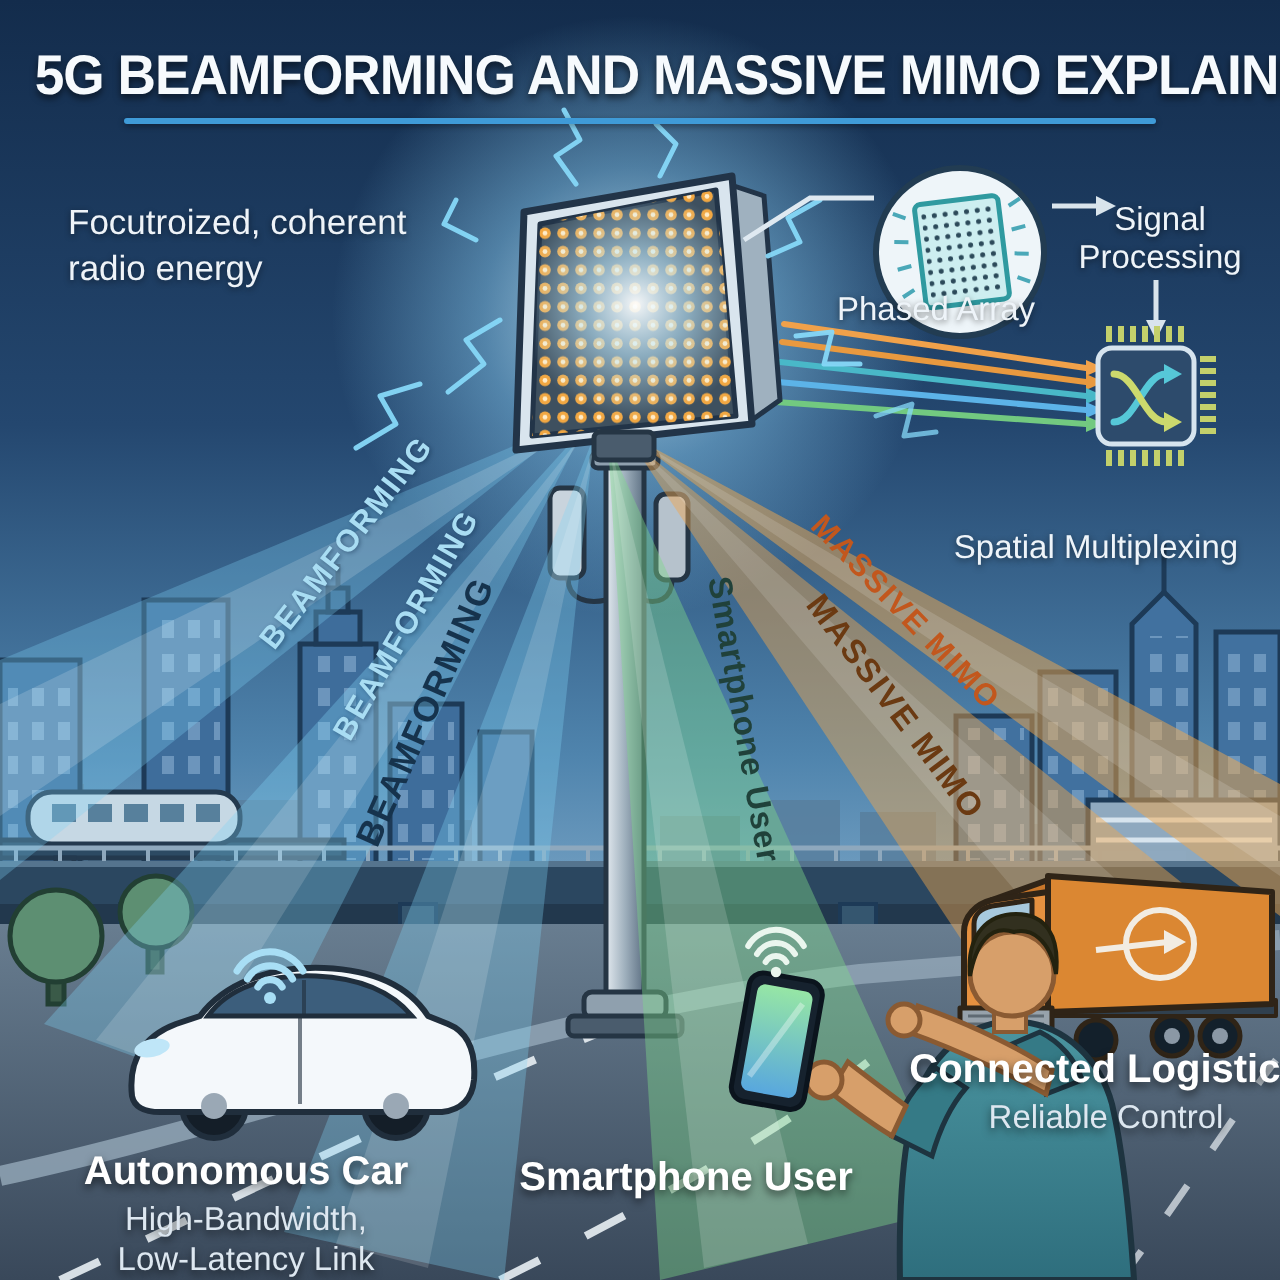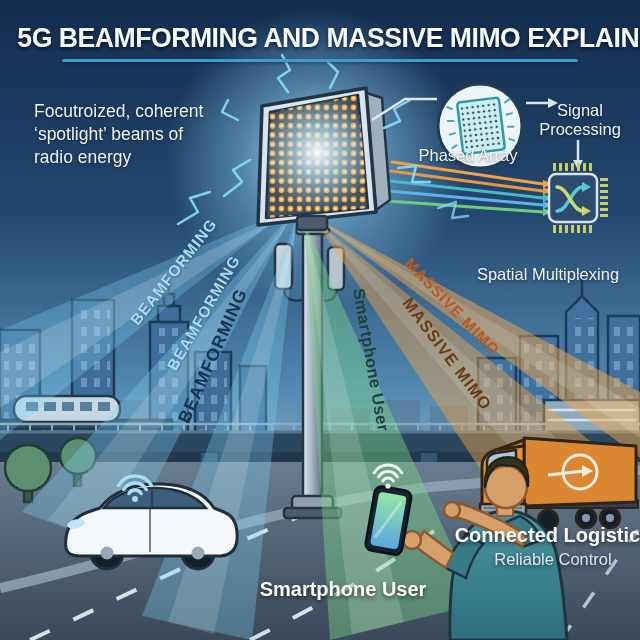--- a/index.html
+++ b/index.html
@@ -362,35 +362,39 @@
     <path d="M382.8 481 A6 6 0 0 1 393.2 481"></path>
     <circle cx="388" cy="486" r="2.6" fill="#eaf6ee" stroke="none"></circle>
   </g>
 </svg>
 
 <div class="ov title-wrap"><span>5G BEAMFORMING AND MASSIVE MIMO EXPLAINED</span></div>
 <div class="ov title-underline"></div>
 
 <div class="ov intro">
   <span>Focutroized, coherent</span>
-  <span>‘spotlight’ beams of</span>
   <span>radio energy</span>
 </div>
 
 <div class="ov diag-label signal-label">Signal Processing</div>
 <div class="ov diag-label phased-label">Phased Array</div>
 <div class="ov diag-label spatial-label">Spatial Multiplexing</div>
 
 <div class="ov beam-label bf1">BEAMFORMING</div>
 <div class="ov beam-label bf2">BEAMFORMING</div>
 <div class="ov beam-label bf3">BEAMFORMING</div>
 <div class="ov beam-label sp-beam">Smartphone User</div>
 <div class="ov beam-label mm1">MASSIVE MIMO</div>
 <div class="ov beam-label mm2">MASSIVE MIMO</div>
 
+<div class="ov callout car-callout">
+  <span class="c-title">Autonomous Car</span>
+  <span class="c-sub">High-Bandwidth,</span>
+  <span class="c-sub">Low-Latency Link</span>
+</div>
 
 <div class="ov callout phone-callout">
   <span class="c-title">Smartphone User</span>
 </div>
 
 <div class="ov callout truck-callout">
   <span class="c-title">Connected Logistics</span>
   <span class="c-sub">Reliable Control</span>
 </div>
 

